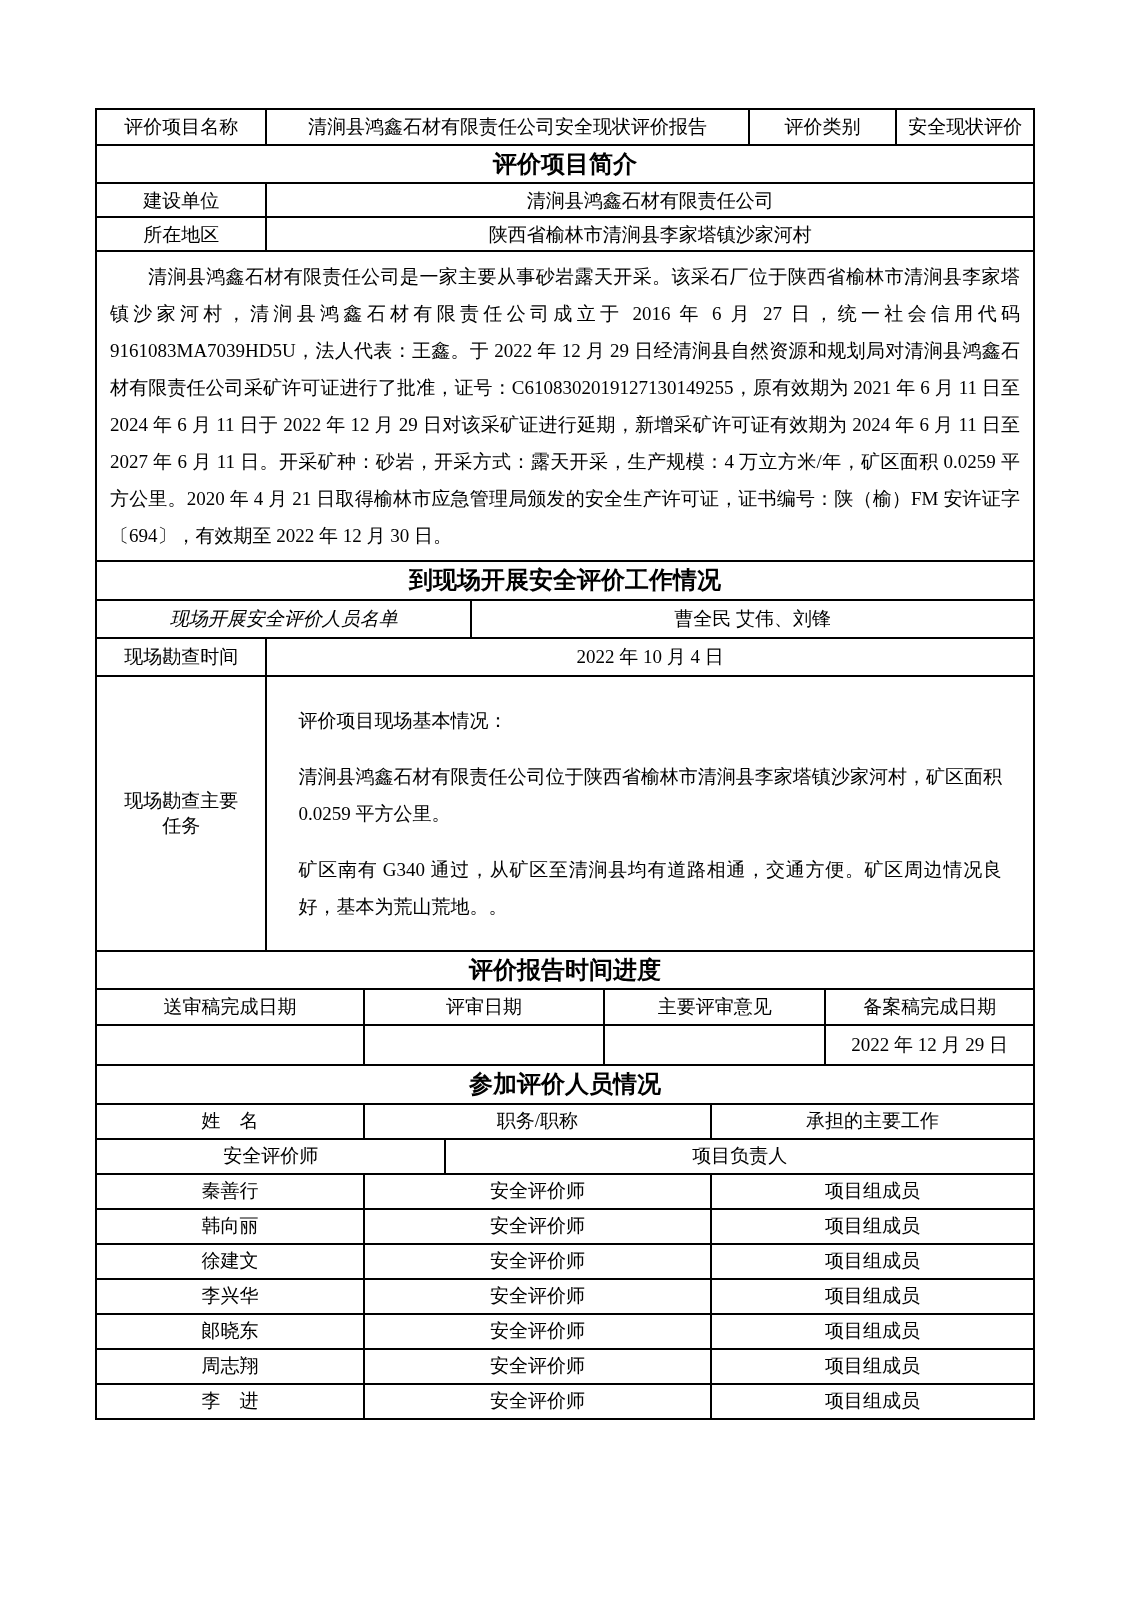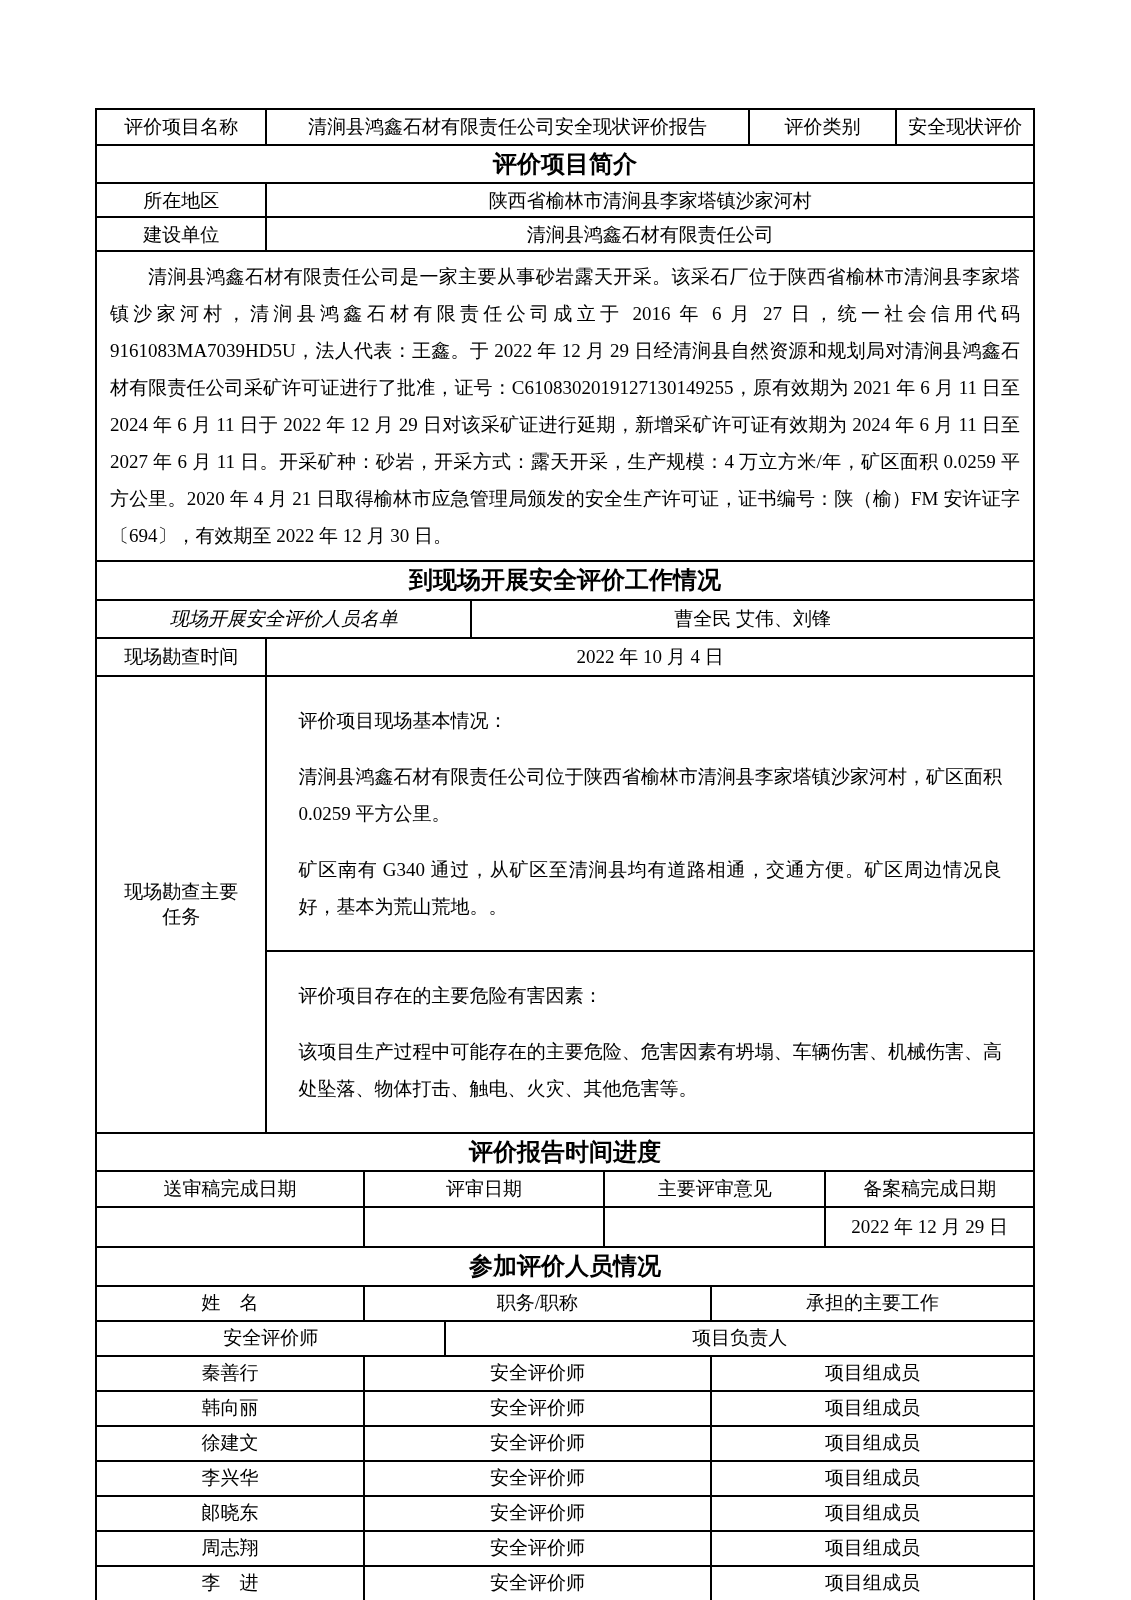--- a/index.html
+++ b/index.html
@@ -54,27 +54,27 @@
       <div class="cell wt2 center">清涧县鸿鑫石材有限责任公司安全现状评价报告</div>
       <div class="cell wt3 center">评价类别</div>
       <div class="cell wfill center">安全现状评价</div>
     </div>
 
     <div class="row sect h33">
       <div class="cell wfill center">评价项目简介</div>
     </div>
 
     <div class="row h32">
-      <div class="cell w18 center">所在地区</div>
-      <div class="cell wfill center">陕西省榆林市清涧县李家塔镇沙家河村</div>
+      <div class="cell w18 center">建设单位</div>
+      <div class="cell wfill center">清涧县鸿鑫石材有限责任公司</div>
     </div>
 
     <div class="row h32">
-      <div class="cell w18 center">建设单位</div>
-      <div class="cell wfill center">清涧县鸿鑫石材有限责任公司</div>
+      <div class="cell w18 center">所在地区</div>
+      <div class="cell wfill center">陕西省榆林市清涧县李家塔镇沙家河村</div>
     </div>
 
     <div class="row">
       <div class="cell wfill para">
         <p class="indent">清涧县鸿鑫石材有限责任公司是一家主要从事砂岩露天开采。该采石厂位于陕西省榆林市清涧县李家塔镇沙家河村，清涧县鸿鑫石材有限责任公司成立于 2016 年 6 月 27 日，统一社会信用代码 9161083MA7039HD5U，法人代表：王鑫。于 2022 年 12 月 29 日经清涧县自然资源和规划局对清涧县鸿鑫石材有限责任公司采矿许可证进行了批准，证号：C6108302019127130149255，原有效期为 2021 年 6 月 11 日至 2024 年 6 月 11 日于 2022 年 12 月 29 日对该采矿证进行延期，新增采矿许可证有效期为 2024 年 6 月 11 日至 2027 年 6 月 11 日。开采矿种：砂岩，开采方式：露天开采，生产规模：4 万立方米/年，矿区面积 0.0259 平方公里。2020 年 4 月 21 日取得榆林市应急管理局颁发的安全生产许可证，证书编号：陕（榆）FM 安许证字〔694〕，有效期至 2022 年 12 月 30 日。</p>
       </div>
     </div>
 
     <div class="row sect h33">
       <div class="cell wfill center">到现场开展安全评价工作情况</div>
@@ -91,24 +91,20 @@
     </div>
 
     <div class="row">
       <div class="cell w18 center prewrap">现场勘查主要
 任务</div>
       <div class="task-col">
         <div class="sub">
           <p>评价项目现场基本情况：</p>
           <p class="indent">清涧县鸿鑫石材有限责任公司位于陕西省榆林市清涧县李家塔镇沙家河村，矿区面积 0.0259 平方公里。</p>
           <p class="indent">矿区南有 G340 通过，从矿区至清涧县均有道路相通，交通方便。矿区周边情况良好，基本为荒山荒地。。</p>
-        </div>
-        <div class="sub">
-          <p>评价项目存在的主要危险有害因素：</p>
-          <p class="indent">该项目生产过程中可能存在的主要危险、危害因素有坍塌、车辆伤害、机械伤害、高处坠落、物体打击、触电、火灾、其他危害等。</p>
         </div>
       </div>
     </div>
 
     <div class="row sect h33">
       <div class="cell wfill center">评价报告时间进度</div>
     </div>
 
     <div class="row h34">
       <div class="cell wg1 center">送审稿完成日期</div>

